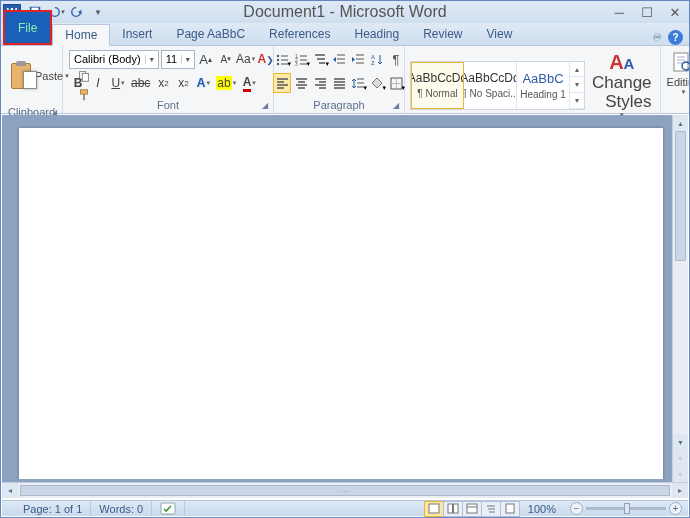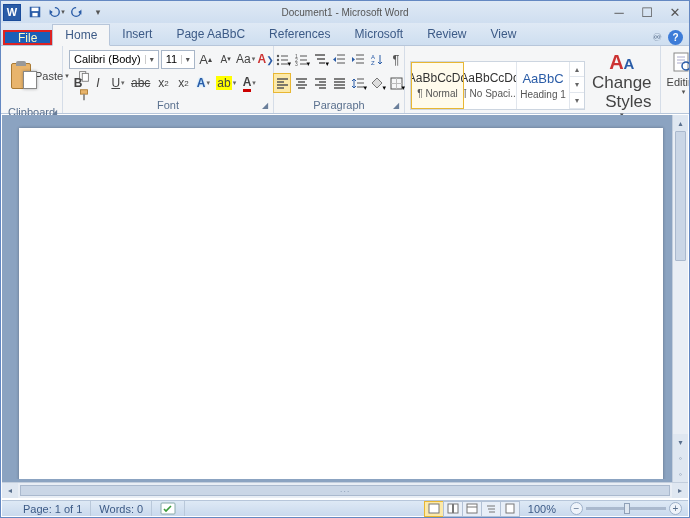--- a/index.html
+++ b/index.html
@@ -4,27 +4,27 @@
 <style>
 * { box-sizing: border-box; margin: 0; padding: 0; font-family: "Segoe UI", Tahoma, sans-serif; }
 body { width: 690px; height: 518px; background: #fff; overflow: hidden; border: 1px solid #6488c2; position: relative; }
 
 
 .titlebar { height: 22px; background: linear-gradient(#dfe9f5,#cfdef0); display: flex; align-items: center; font-size: 11px; color: #444; position: relative; }
 .word-icon { width: 18px; height: 17px; margin: 2px; background: #2a5ca7; color: #fff; display: flex; align-items: center; justify-content: center; font-weight: bold; font-size: 11px; border: 1px solid #1a4b9a; }
 .qat { display: flex; align-items: center; gap: 3px; margin-left: 3px; }
 .qat-btn { width: 18px; height: 18px; display: flex; align-items: center; justify-content: center; font-size: 12px; color: #2a5ca7; cursor: pointer; }
 .qat-btn svg { width: 14px; height: 14px; }
-.title-text { position: absolute; left: 50%; transform: translateX(-50%); font-size: 10px; color: #555; }
+.title-text { position: absolute; left: 50%; transform: translateX(-50%); font-size: 16px; color: #555; }
 .win-controls { margin-left: auto; display: flex; }
 .win-btn { width: 28px; height: 20px; display: flex; align-items: center; justify-content: center; font-size: 13px; color: #555; cursor: pointer; font-family: sans-serif; }
 
 
 .tabrow { height: 23px; background: linear-gradient(#dfe9f5,#cedef0); display: flex; align-items: flex-end; font-size: 12px; position: relative; border-bottom: 1px solid #b7c6da; }
-.tab-file { background: #1a5fb8; color: #fef9c3; padding: 3px 13px 3px 13px; font-size: 12px; border: 2px solid #d22; cursor: pointer; margin-left: 2px; height: 15px; display: flex; align-items: center; }
+.tab-file { background: #1a5fb8; color: #86efac; padding: 3px 13px 3px 13px; font-size: 12px; border: 2px solid #d22; cursor: pointer; margin-left: 2px; height: 35px; display: flex; align-items: center; }
 .tab { padding: 4px 12px; color: #3c5a86; cursor: pointer; height: 22px; display: flex; align-items: center; }
 .tab.active { background: #f5f6f7; border: 1px solid #b7c6da; border-bottom: 1px solid #f5f6f7; color: #3c5a86; margin-bottom: -1px; }
 .tab-right { margin-left: auto; display: flex; align-items: center; padding-right: 6px; gap: 6px; }
 .help-icon { width: 15px; height: 15px; border-radius: 50%; background: #3d7cd8; color: #fff; font-size: 10px; display: flex; align-items: center; justify-content: center; font-weight: bold; cursor: pointer; }
 
 
 .ribbon { height: 68px; background: #f5f6f7; display: flex; border-bottom: 1px solid #b7c6da; font-size: 11px; }
 .group { border-right: 1px solid #d5dde8; display: flex; flex-direction: column; position: relative; }
 .group-body { flex: 1; display: flex; align-items: center; padding: 2px 4px; }
 .group-label { text-align: center; font-size: 11px; color: #5a708e; padding: 1px 0 2px; background: transparent; position: relative; }
@@ -152,21 +152,21 @@
     <div class="win-btn">✕</div>
   </div>
 </div>
 
 <div class="tabrow">
   <div class="tab-file">File</div>
   <div class="tab active">Home</div>
   <div class="tab">Insert</div>
   <div class="tab">Page AaBbC</div>
   <div class="tab">References</div>
-  <div class="tab">Microsoft</div>
+  <div class="tab">Heading</div>
   <div class="tab">Review</div>
   <div class="tab">View</div>
   <div class="tab-right">
     <span style="color:#5a708e;font-size:11px;cursor:pointer">♾</span>
     <div class="help-icon">?</div>
   </div>
 </div>
 
 <div class="ribbon">
 

